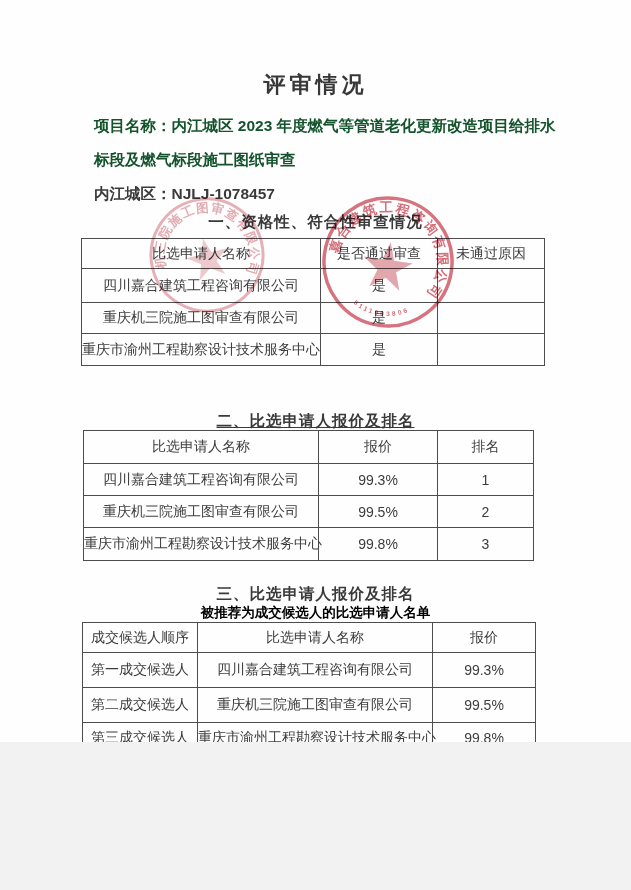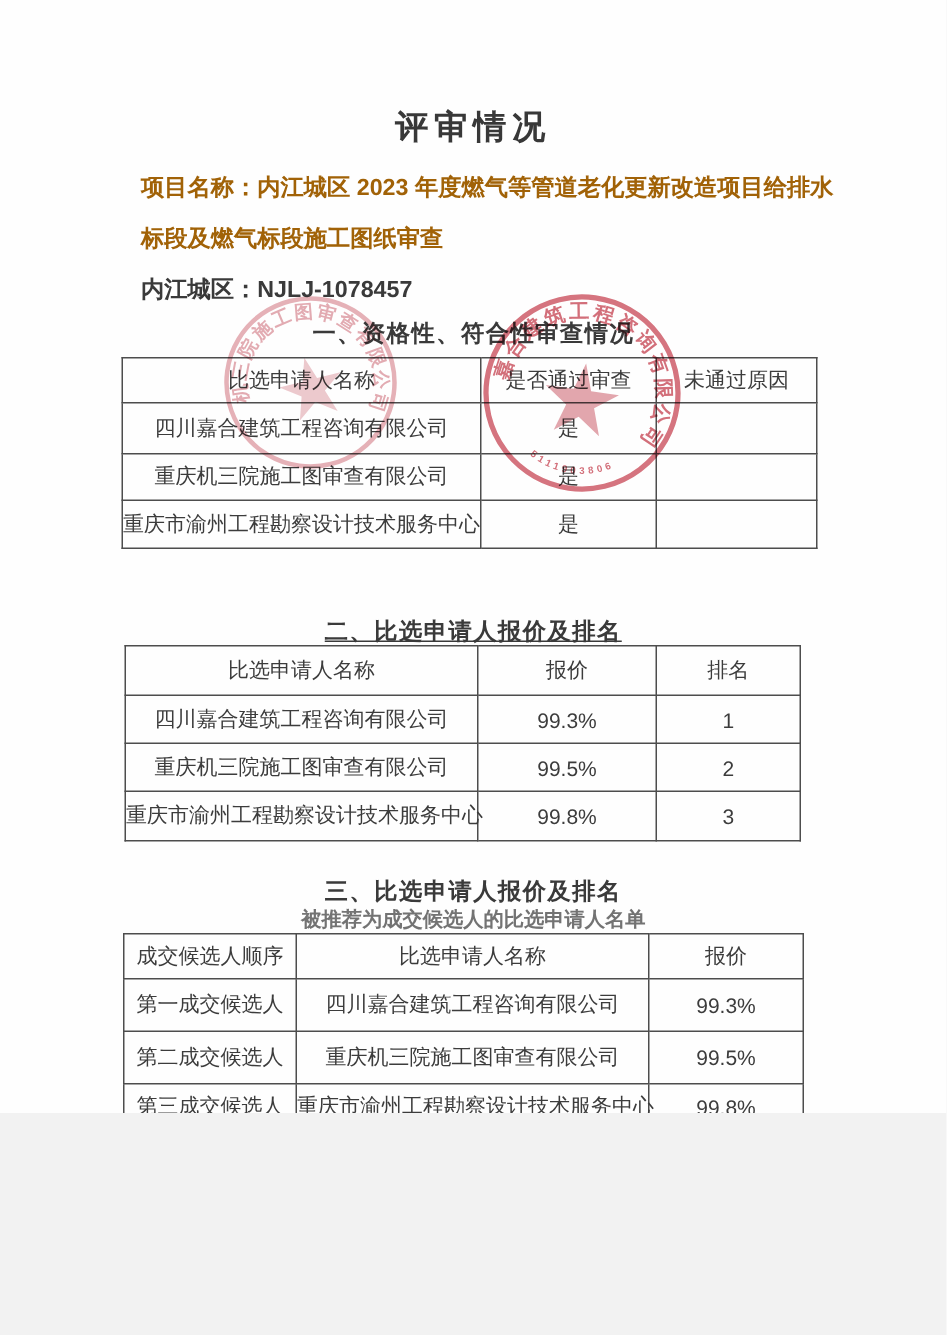--- a/index.html
+++ b/index.html
@@ -17,42 +17,42 @@
   }
   .doc-title {
     position: absolute; top: 70px; left: 0; right: 0;
     text-align: center;
     font-size: 22px; font-weight: bold; letter-spacing: 4px;
     color: #383838;
   }
   .proj-block {
     position: absolute; top: 109px; left: 94px; width: 470px;
     font-size: 15.5px; font-weight: bold; line-height: 34px;
-    color: #a16207;
+    color: #14532d;
   }
   .proj-line { margin: 0; white-space: nowrap; }
   .proj-number-line {
     position: absolute; top: 177px; left: 94px;
     font-size: 15.5px; font-weight: bold; line-height: 34px;
     color: #3a3a3a; white-space: nowrap;
   }
   .section-heading {
     position: absolute; left: 0; right: 0;
     text-align: center;
     font-size: 15.5px; font-weight: bold; letter-spacing: 1px;
     color: #3a3a3a;
   }
   .sec1 { top: 212px; }
   .sec2 { top: 411px; text-decoration: underline; }
   .sec3 { top: 584px; }
   .section-subtitle {
     position: absolute; top: 604px; left: 0; right: 0;
     text-align: center;
     font-size: 13.5px; font-weight: bold;
-    color: #737373;
+    color: #000000;
   }
   table.doc-table {
     position: absolute;
     border-collapse: collapse; table-layout: fixed;
     background: transparent;
   }
   .doc-table th, .doc-table td {
     border: 1px solid #4d4d4d;
     text-align: center; vertical-align: middle;
     font-size: 14px; font-weight: normal;

